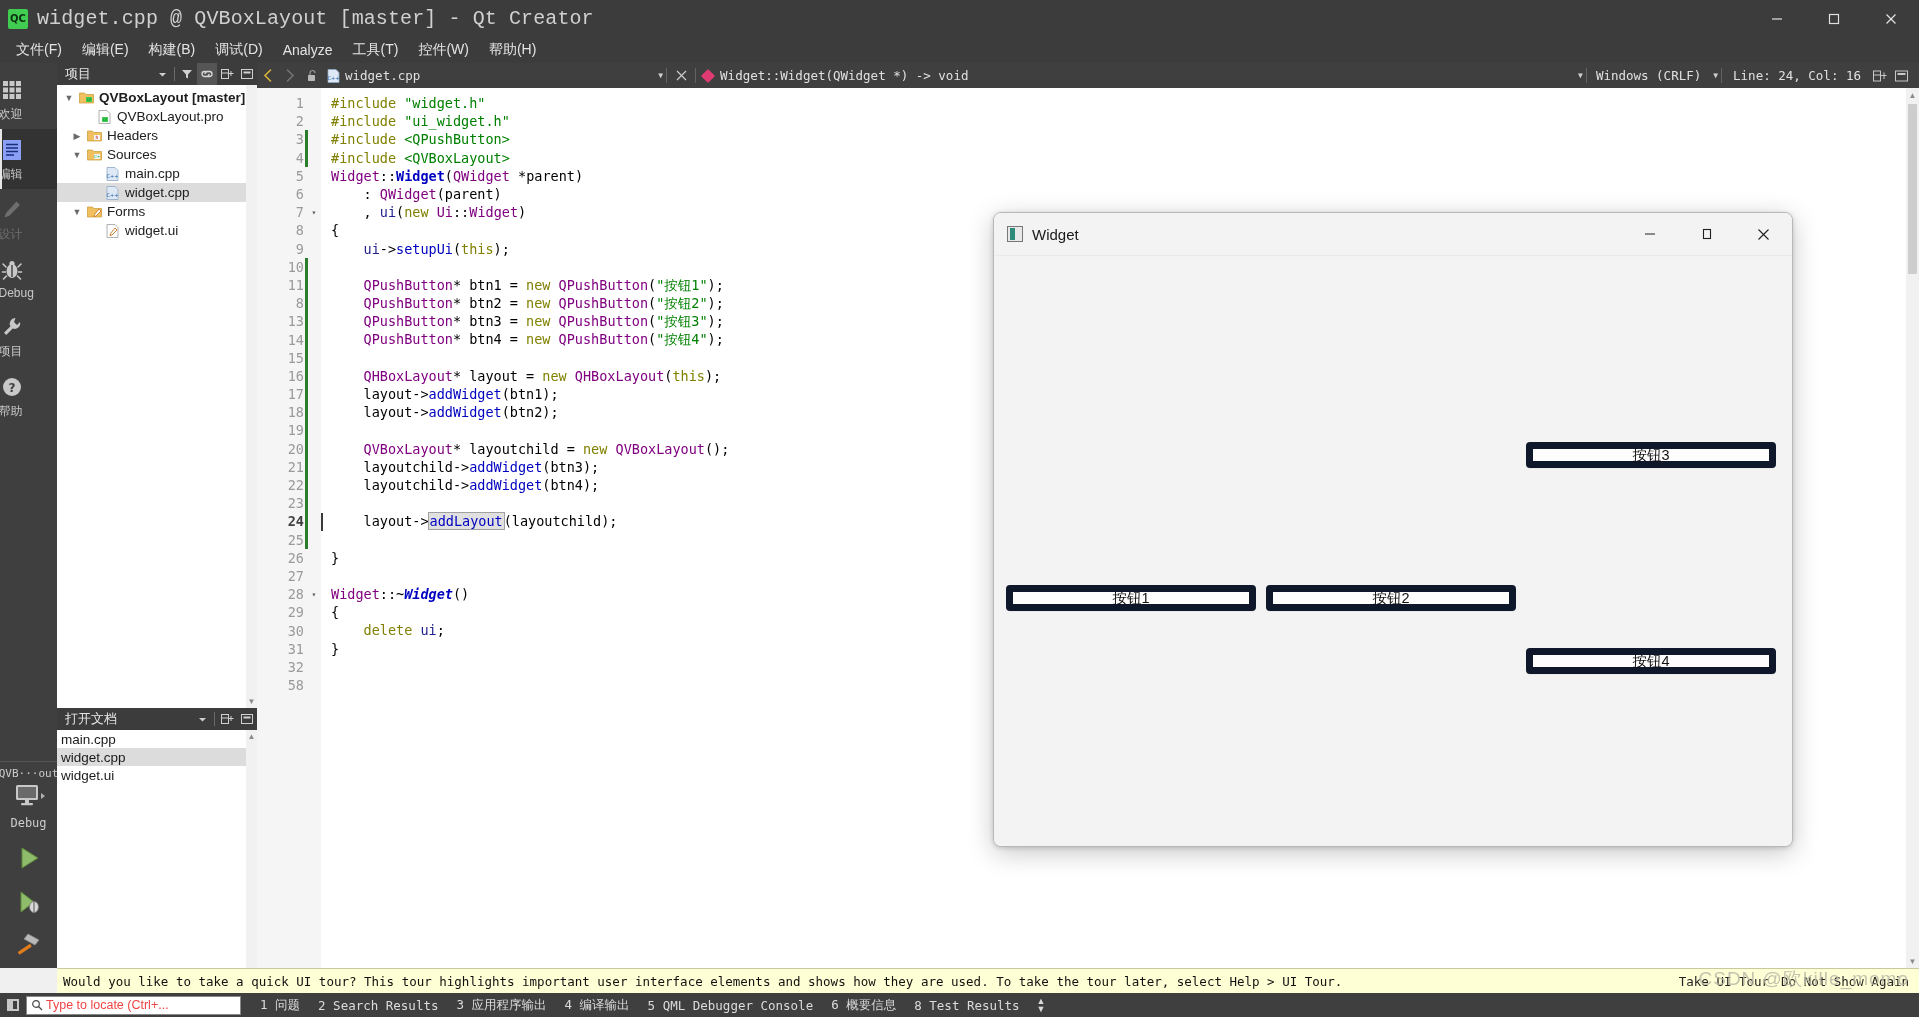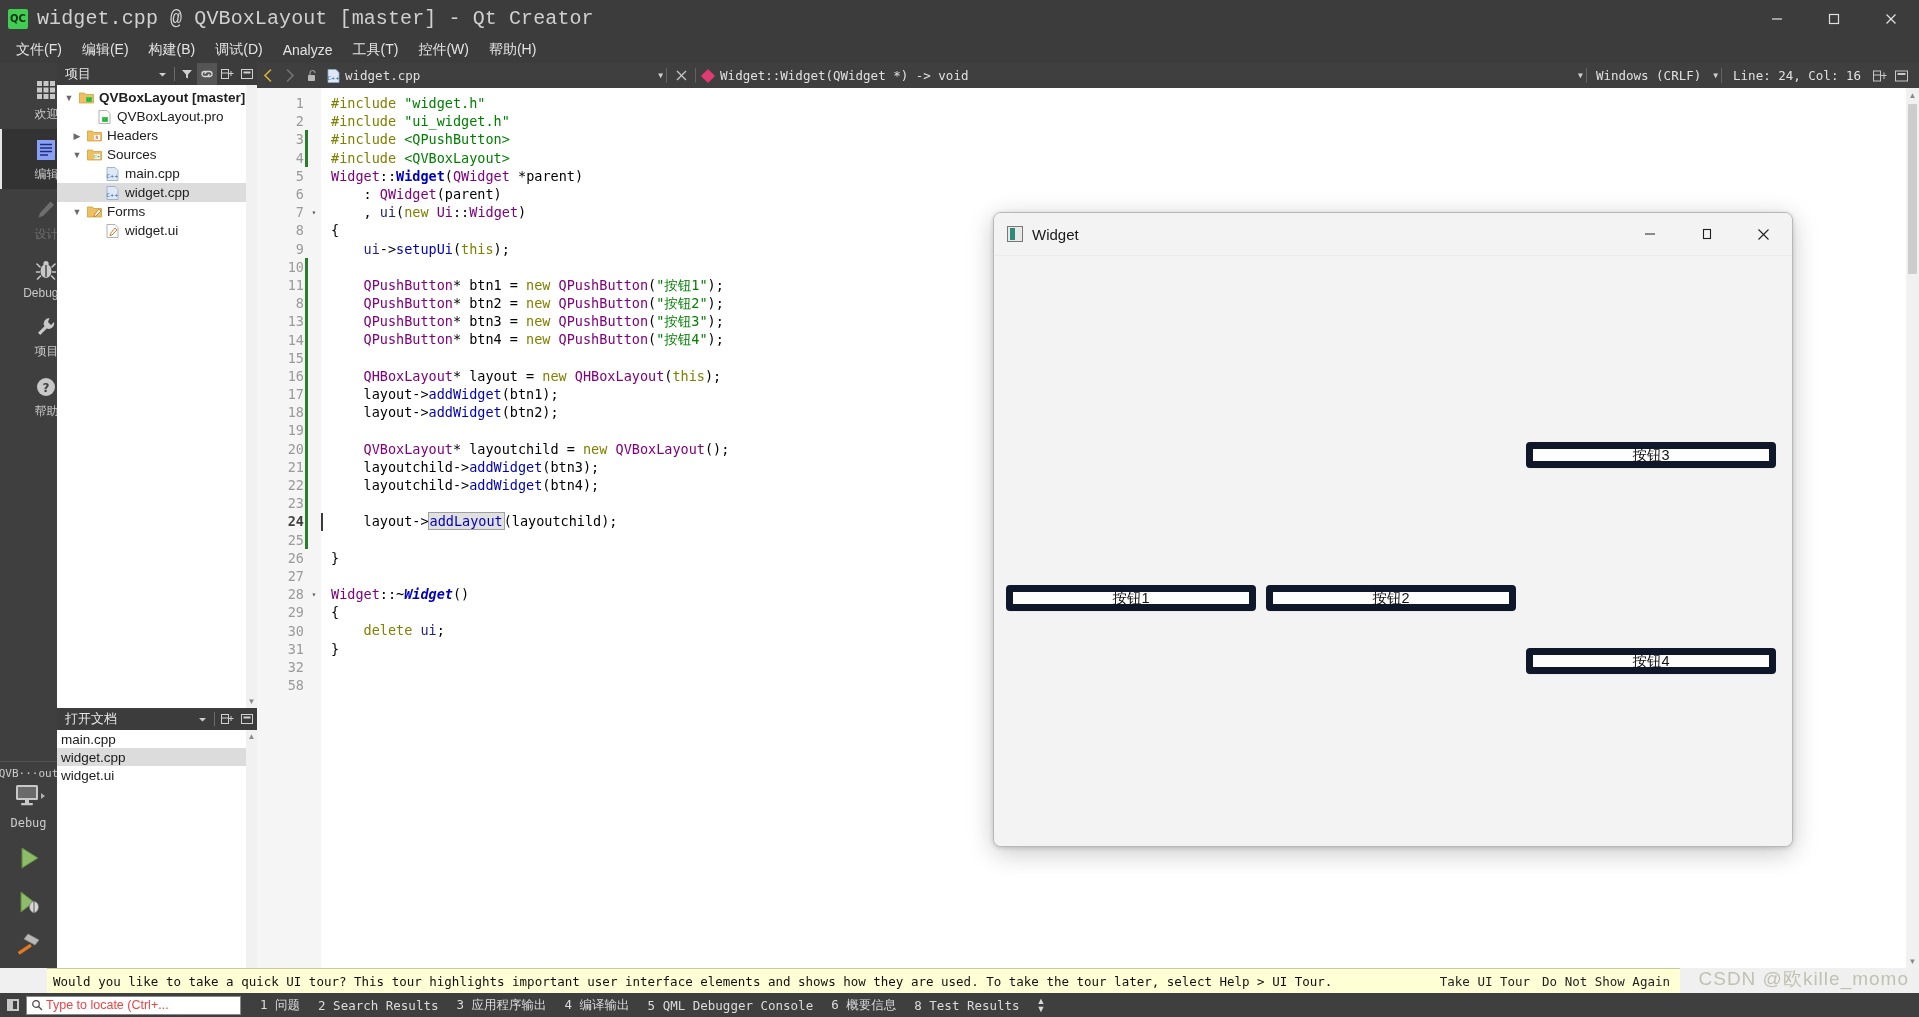--- a/index.html
+++ b/index.html
@@ -51,21 +51,21 @@
   }
 
   
   .modebar {
     position: absolute; left: 0; top: 63px; width: 57px; height: 905px;
     background: #3f3f3f;
     display: flex; flex-direction: column; align-items: center;
   }
   .mode {
     width: 60px; padding: 8px 0 6px 0;
-    display: flex; flex-direction: column; align-items: flex-end;
+    display: flex; flex-direction: column; align-items: flex-start;
     color: #c8c8c8; position: relative;
   }
   .mode.active { background: #333333; }
   .mode.active::before {
     content: ''; position: absolute; left: 0; top: 0; bottom: 0; width: 3px; background: #e6e6e6;
   }
   .mode.disabled { color: #6e6e6e; }
   .mode-label {
     font-size: 12px; margin-top: 3px; letter-spacing: 0px;
     font-family: "Liberation Sans", sans-serif;
@@ -221,21 +221,21 @@
   .qt-body { position: relative; height: 590px; background: #f3f3f3; }
   .qbtn {
     position: absolute; height: 26px; background: #fdfdfd; border: 7px solid #0f172a;
     border-radius: 4px; display: flex; align-items: center; justify-content: center;
     font-size: 14.5px; color: #111; font-family: "Liberation Sans", sans-serif;
     box-shadow: 0 1px 0 rgba(0,0,0,0.04);
   }
 
   
   .notify {
-    position: absolute; left: 47px; top: 968px; width: 1633px; height: 25px;
+    position: absolute; left: 57px; top: 968px; width: 1862px; height: 25px;
     background: #ffffd5; border-top: 1px solid #c9c9a0;
     display: flex; align-items: center;
     font-family: "DejaVu Sans Mono", monospace; font-size: 12.5px; color: #111;
     padding-left: 6px; overflow: hidden;
   }
   .notify-actions { margin-left: auto; display: flex; gap: 12px; padding-right: 10px; }
   .notify-link { color: #222; font-size: 12.5px; white-space: nowrap;}
 
   
   .statusbar {

